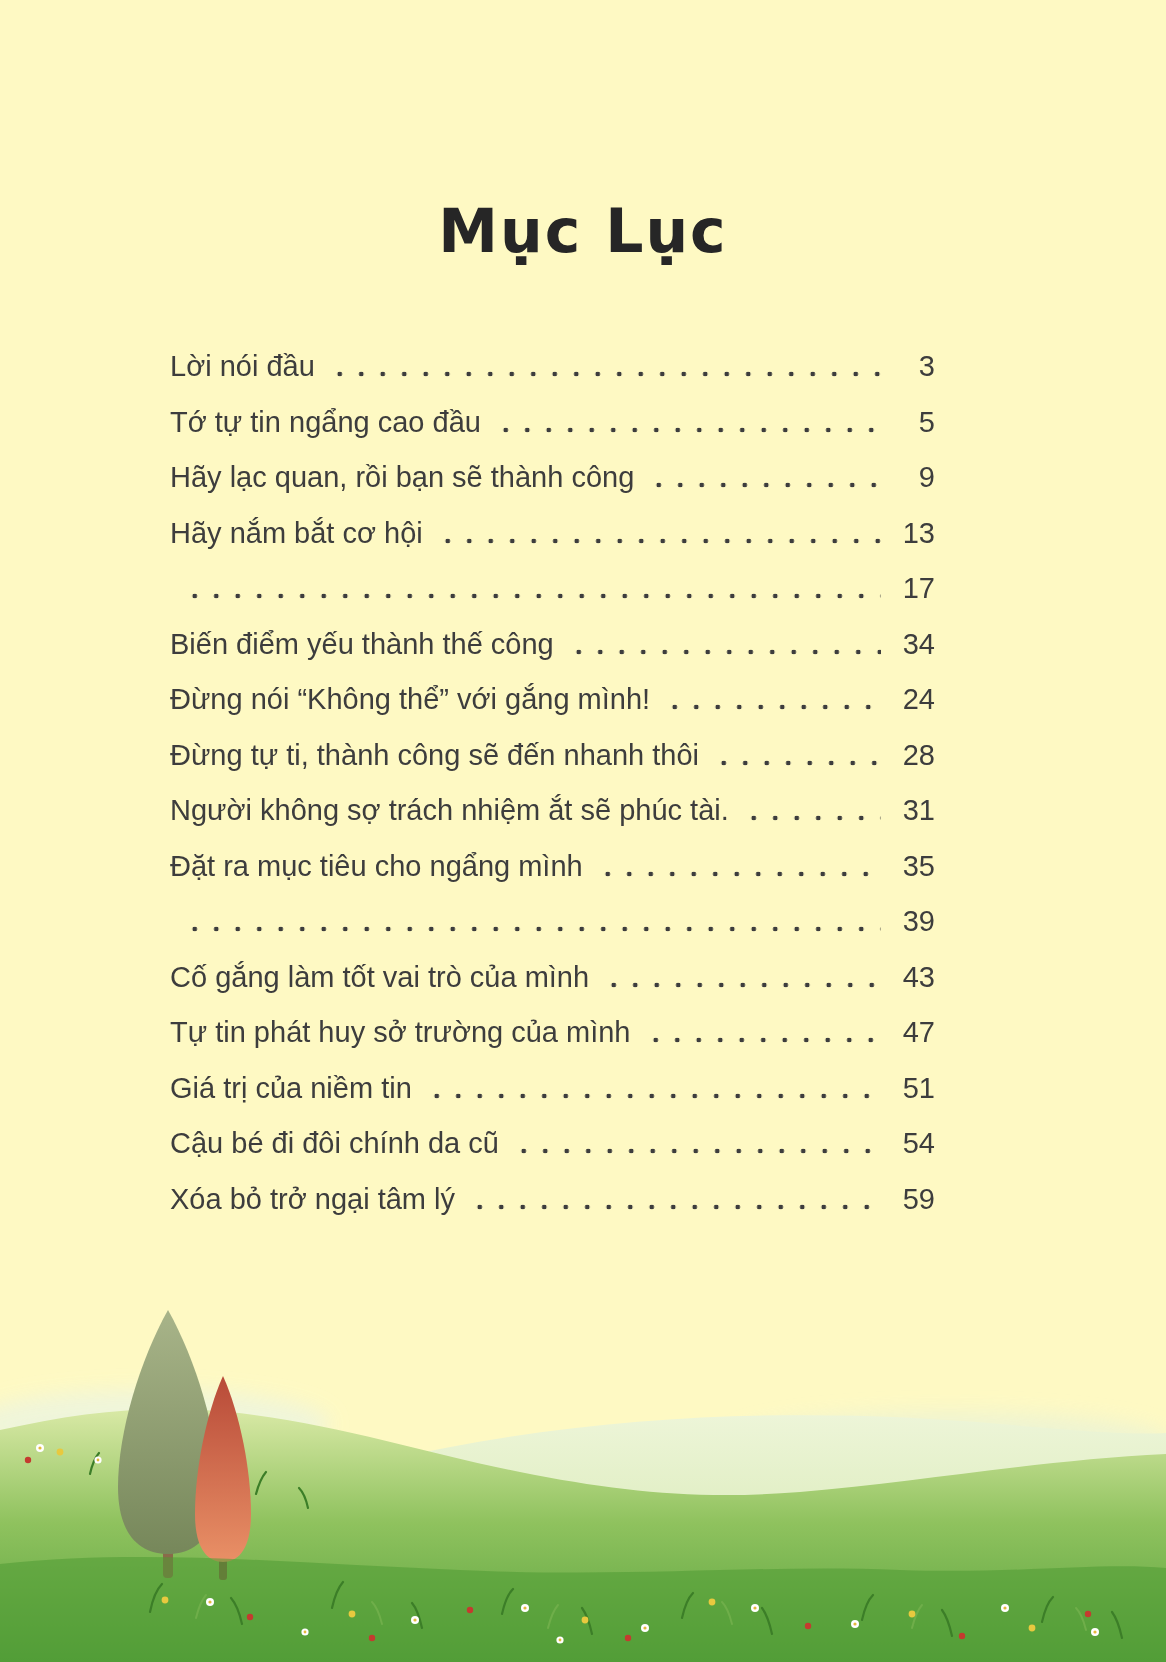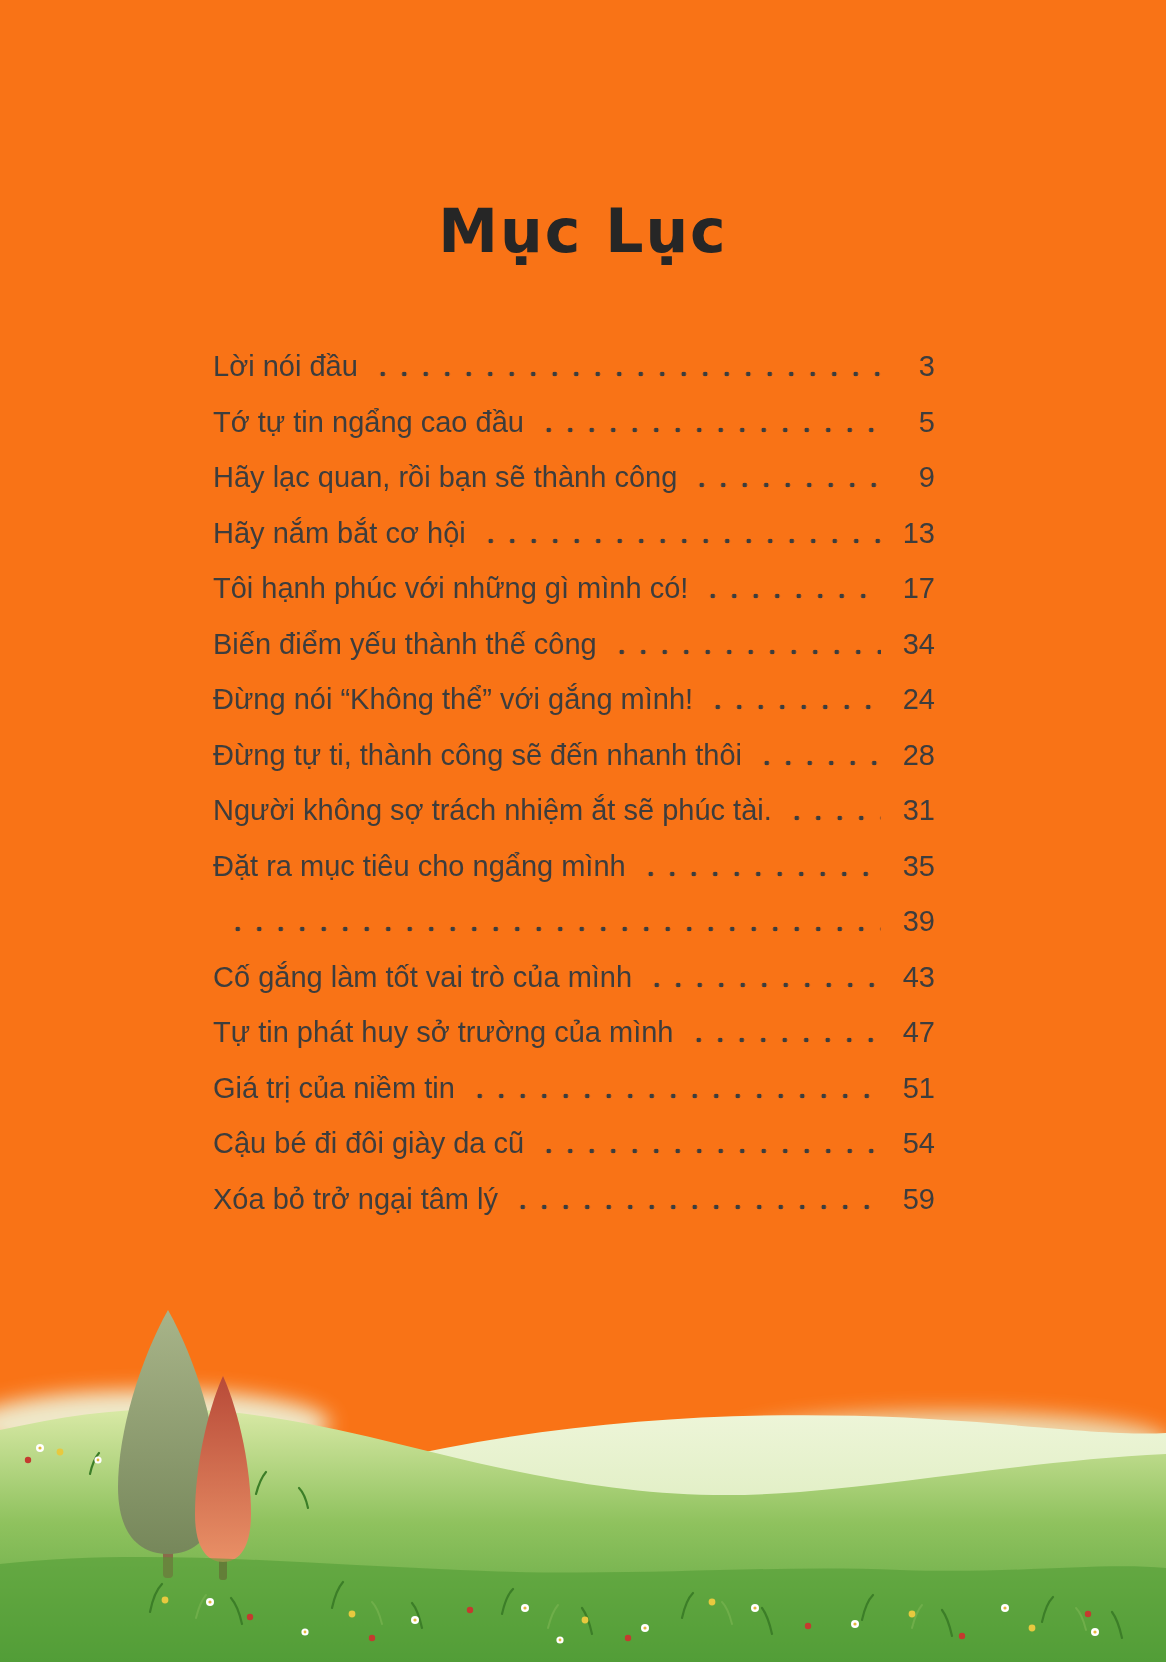--- a/index.html
+++ b/index.html
@@ -1,21 +1,21 @@
 <!DOCTYPE html>
 <html><head>
 <meta charset="utf-8">
 <style>
   html, body { margin: 0; padding: 0; background: #ffffff; }
   #page {
     position: relative;
     width: 1166px;
     height: 1662px;
     margin: 0 auto;
-    background: #f97316;
+    background: #fef9c3;
     overflow: hidden;
     font-family: "Liberation Sans", sans-serif;
     color: #3d3d3d;
   }
   .title {
     margin: 0;
     position: absolute;
     top: 196px;
     left: 0;
     width: 100%;
@@ -32,21 +32,20 @@
     left: 170px;
     width: 765px;
   }
   .toc-row {
     display: flex;
     align-items: baseline;
     font-size: 29px;
     line-height: 1;
     margin-bottom: 26.5px;
     color: #3d3d3d;
-    margin-left: 43px;
   }
   .toc-label { white-space: nowrap; }
   .dots {
     flex: 1;
     align-self: flex-end;
     height: 10px;
     margin: 0 8px 2px 14px;
     background-image: radial-gradient(circle, #3d3d3d 2.2px, rgba(0,0,0,0) 2.6px);
     background-size: 21.5px 10px;
     background-position: left bottom;
@@ -92,21 +91,20 @@
     <span class="page-num">9</span>
   </div>
 
   <div class="toc-row">
     <span class="toc-label">Hãy nắm bắt cơ hội</span>
     <span class="dots"></span>
     <span class="page-num">13</span>
   </div>
 
   <div class="toc-row">
-    <span class="toc-label">Tôi hạnh phúc với những gì mình có!</span>
     <span class="dots"></span>
     <span class="page-num">17</span>
   </div>
 
   <div class="toc-row">
     <span class="toc-label">Biến điểm yếu thành thế công</span>
     <span class="dots"></span>
     <span class="page-num">34</span>
   </div>
 
@@ -151,21 +149,21 @@
     <span class="page-num">47</span>
   </div>
 
   <div class="toc-row">
     <span class="toc-label">Giá trị của niềm tin</span>
     <span class="dots"></span>
     <span class="page-num">51</span>
   </div>
 
   <div class="toc-row">
-    <span class="toc-label">Cậu bé đi đôi giày da cũ</span>
+    <span class="toc-label">Cậu bé đi đôi chính da cũ</span>
     <span class="dots"></span>
     <span class="page-num">54</span>
   </div>
 
   <div class="toc-row">
     <span class="toc-label">Xóa bỏ trở ngại tâm lý</span>
     <span class="dots"></span>
     <span class="page-num">59</span>
   </div>
 </nav>

